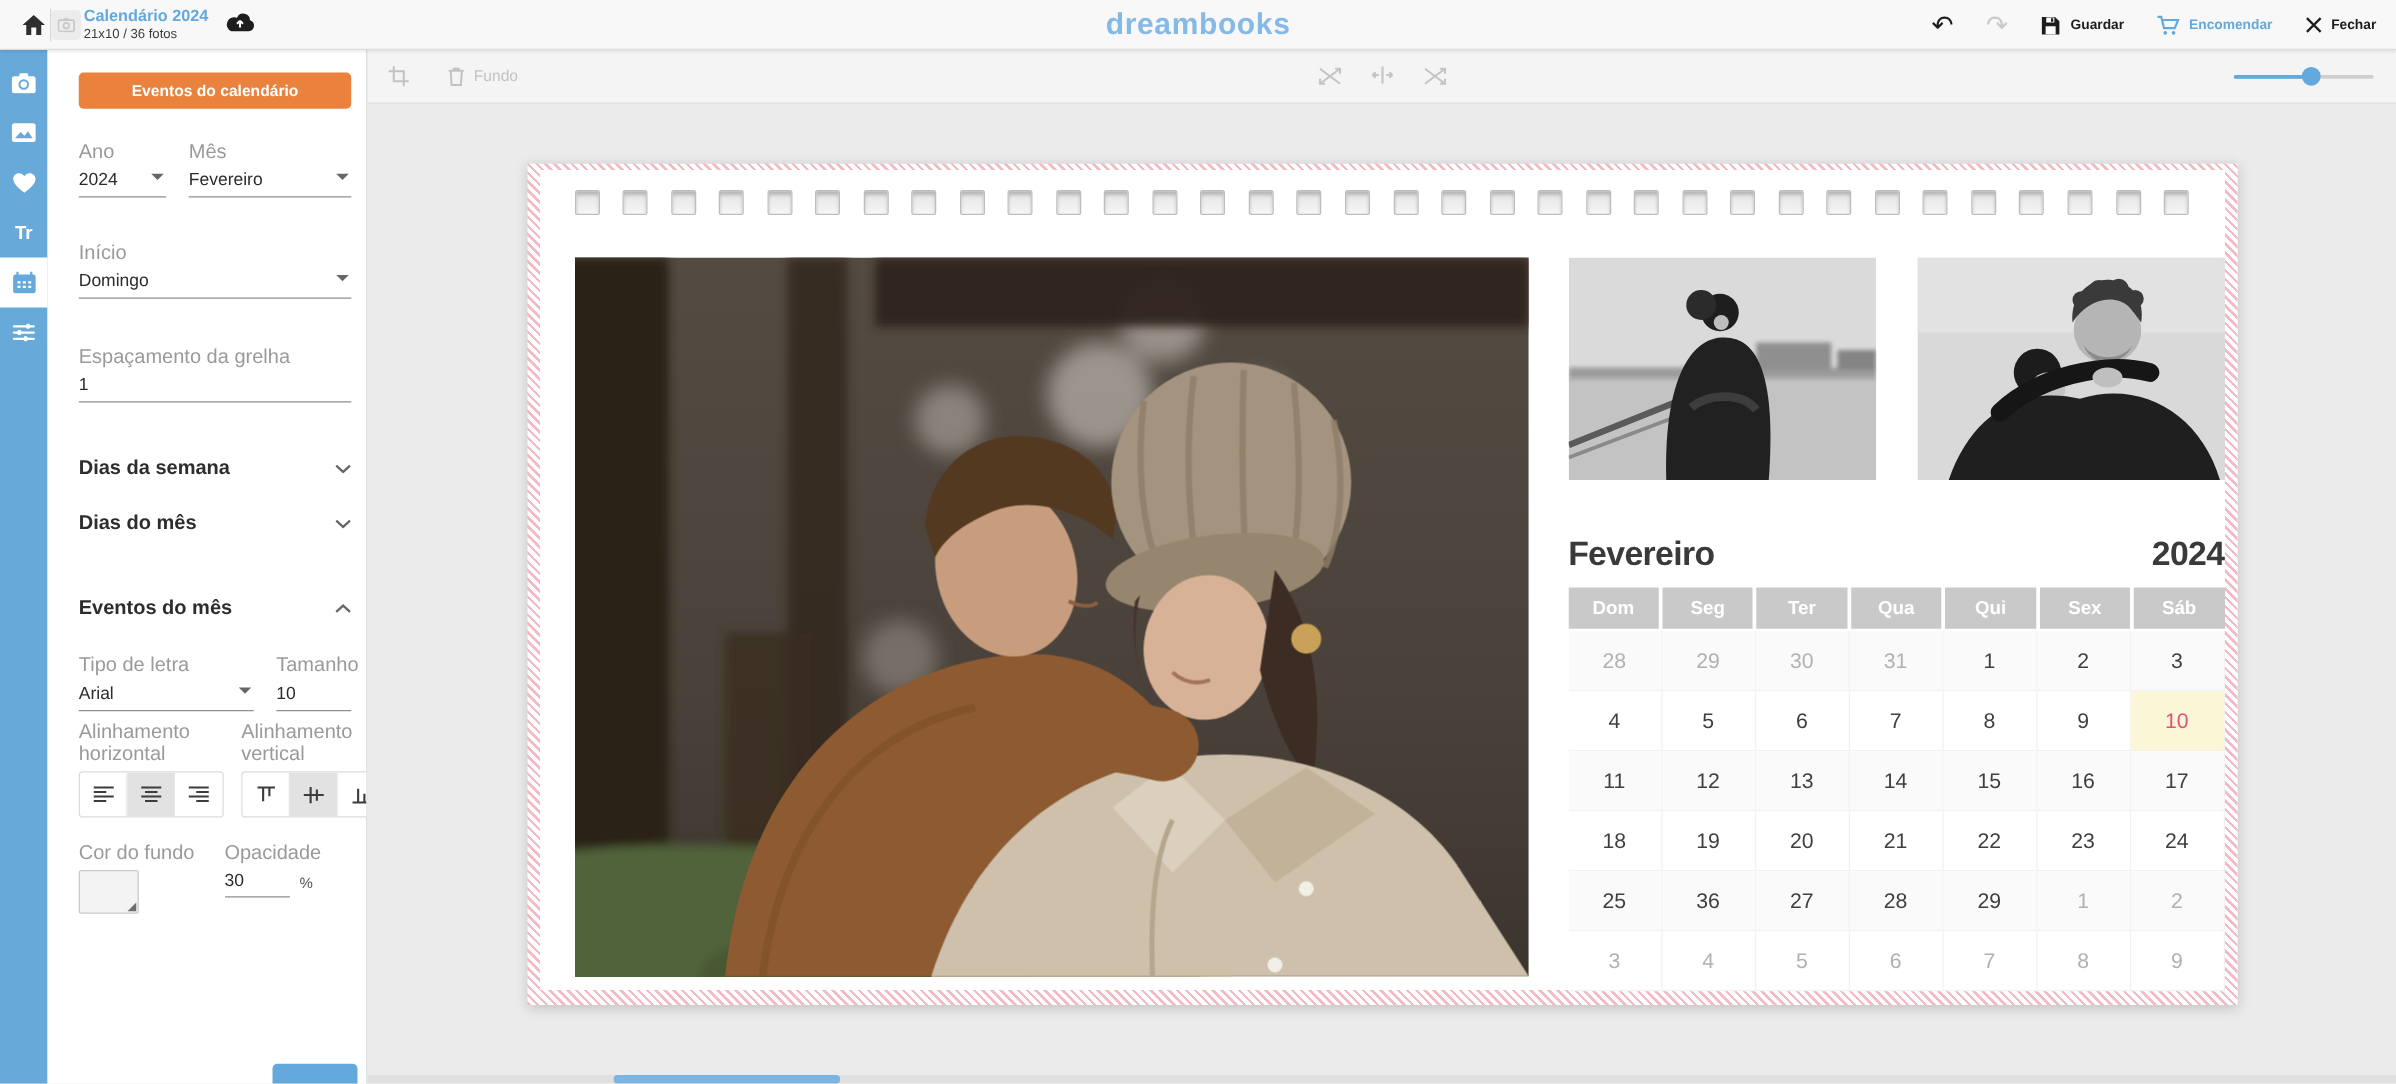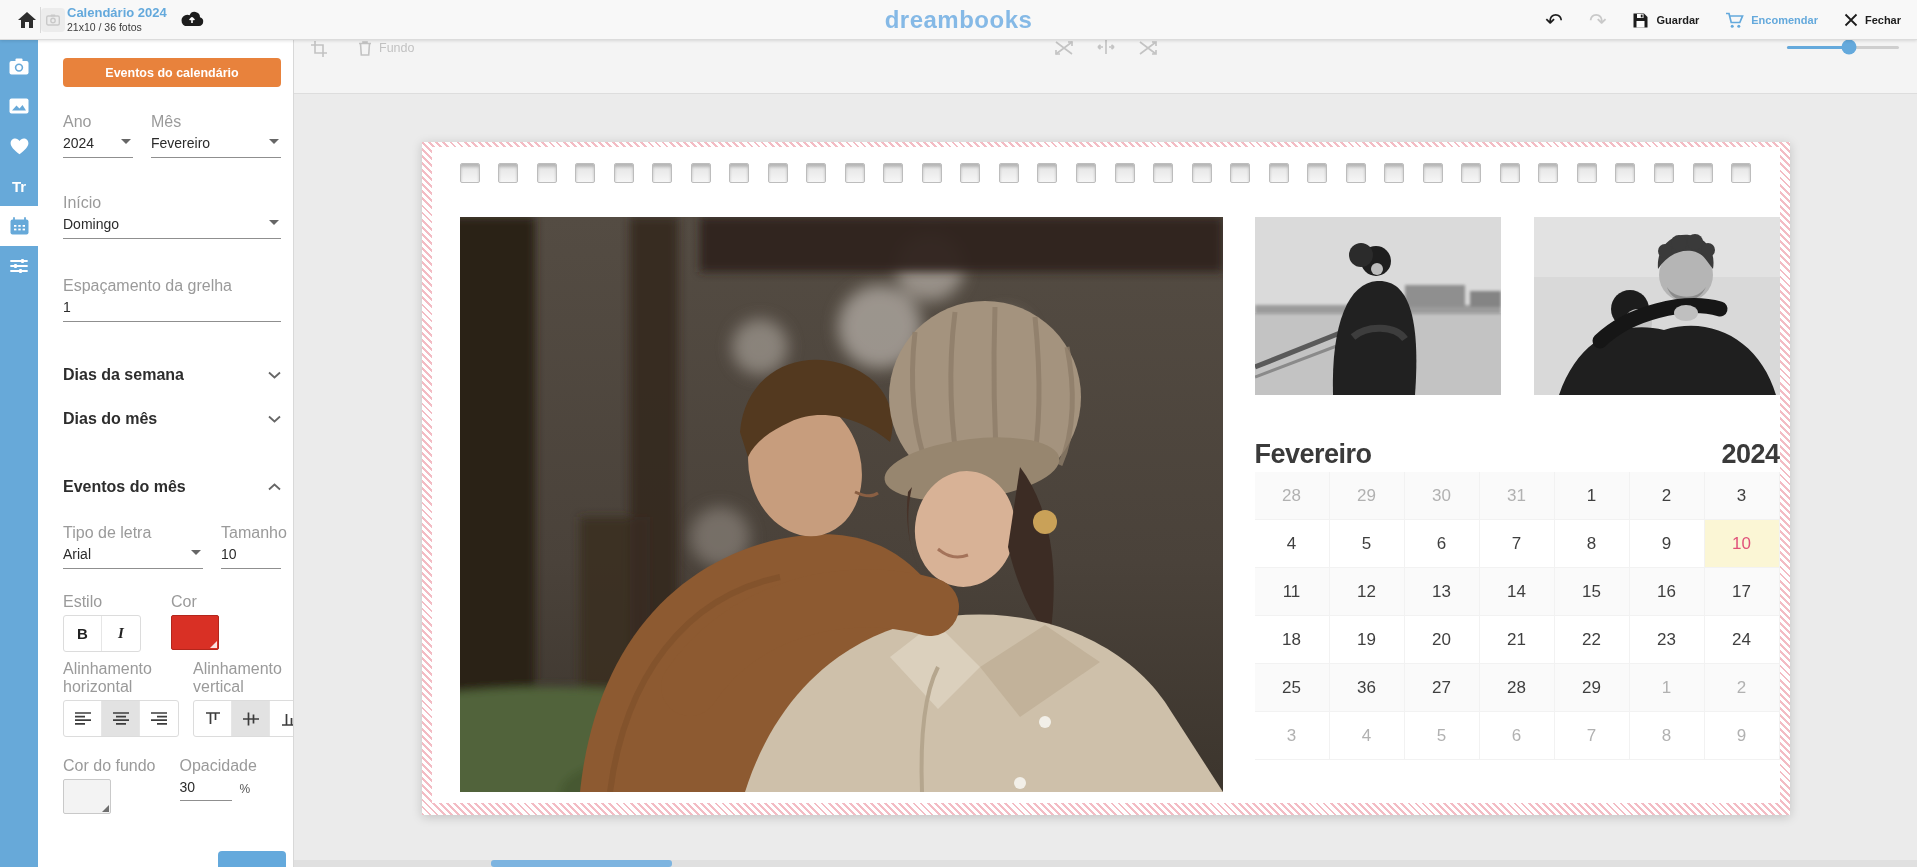--- a/index.html
+++ b/index.html
@@ -74,21 +74,21 @@
   .swatch.red::after{border-bottom-color:rgba(255,255,255,.85);}
   .alicon line{stroke:#3c3c3c; stroke-width:1.7;}
   .opac-row{display:flex; align-items:flex-end; gap:8px;}
   .opac-val{width:52px; font-size:14px; color:#2b2b2b; border-bottom:1px solid #8f8f8f; padding-bottom:5px;}
   .pct{font-size:12px; color:#555; padding-bottom:5px;}
   .apply-btn{position:absolute; right:7px; bottom:-14px; width:68px; height:30px; background:var(--accent);
              border:none; border-radius:4px; cursor:pointer;}
 
   
   .canvas{flex:1; position:relative; background:#ebebeb; overflow:hidden;}
-  .cv-toolbar{height:54px; background:#f4f4f4; border-bottom:1px solid #dddddd; display:flex; align-items:flex-start; padding:0 16px; position:relative;}
+  .cv-toolbar{height:43px; background:#f4f4f4; border-bottom:1px solid #dddddd; display:flex; align-items:center; padding:0 16px; position:relative;}
   .tool{display:flex; align-items:center; gap:7px; color:#c2c2c2; font-size:12.5px; margin-right:30px; cursor:default;}
   .tool svg{stroke:#c2c2c2; fill:none; stroke-width:1.6;}
   .cv-center{position:absolute; left:50%; transform:translateX(-50%); display:flex; gap:22px;}
   .cv-center svg{stroke:#c4c4c4; fill:none; stroke-width:1.7;}
   .zoomslider{position:absolute; right:18px; width:112px; height:14px; display:flex; align-items:center; cursor:pointer;}
   .zs-track{position:relative; width:100%; height:3px; background:#cfcfcf; border-radius:2px;}
   .zs-fill{position:absolute; left:0; top:0; height:3px; width:55%; background:var(--accent); border-radius:2px;}
   .zs-thumb{position:absolute; left:55%; top:50%; transform:translate(-50%,-50%); width:15px; height:15px; border-radius:50%; background:var(--accent);}
 
   
@@ -285,37 +285,20 @@
       <div class="fld flex1">
         <div class="f-label">Tipo de letra</div>
         <div class="f-value"><span>Arial</span><span class="caret"></span></div>
       </div>
       <div class="fld" style="width:60px;">
         <div class="f-label">Tamanho</div>
         <div class="f-value"><span>10</span></div>
       </div>
     </div>
 
-    <div class="row" style="margin-top:24px; gap:30px;">
-      <div>
-        <div class="f-label">Estilo</div>
-        <div class="seg">
-          <div class="cell">
-              <span class="bglyph">B</span>
-            </div>
-          <div class="cell">
-              <span class="iglyph">I</span>
-            </div>
-        </div>
-      </div>
-      <div>
-        <div class="f-label">Cor</div>
-        <div class="swatch red"></div>
-      </div>
-    </div>
 
     <div class="row" style="margin-top:8px; gap:14px;">
       <div>
         <div class="f-label">Alinhamento horizontal</div>
         <div class="seg">
           <div class="cell">
             <svg class="alicon" width="20" height="15" viewBox="0 0 20 15">
                 <line x1="2" y1="2" x2="18" y2="2"></line>
                 <line x1="2" y1="5.6" x2="12" y2="5.6"></line>
                 <line x1="2" y1="9.2" x2="18" y2="9.2"></line>
@@ -572,20 +555,29 @@
                   <ellipse cx="152" cy="96" rx="12" ry="8" fill="#bfbfbf"></ellipse>
                 </svg>
               </div>
             </div>
 
             <div class="month-head">
               <span class="month-name">Fevereiro</span>
               <span class="year-name">2024</span>
             </div>
 
+            <div class="wd-row">
+                <div class="wd">Dom</div>
+                <div class="wd">Seg</div>
+                <div class="wd">Ter</div>
+                <div class="wd">Qua</div>
+                <div class="wd">Qui</div>
+                <div class="wd">Sex</div>
+                <div class="wd">Sáb</div>
+              </div>
             <div class="dgrid">
                 <div class="dc out alt">28</div>
                 <div class="dc out alt">29</div>
                 <div class="dc out alt">30</div>
                 <div class="dc out alt">31</div>
                 <div class="dc in alt">1</div>
                 <div class="dc in alt">2</div>
                 <div class="dc in alt">3</div>
                 <div class="dc in">4</div>
                 <div class="dc in">5</div>

